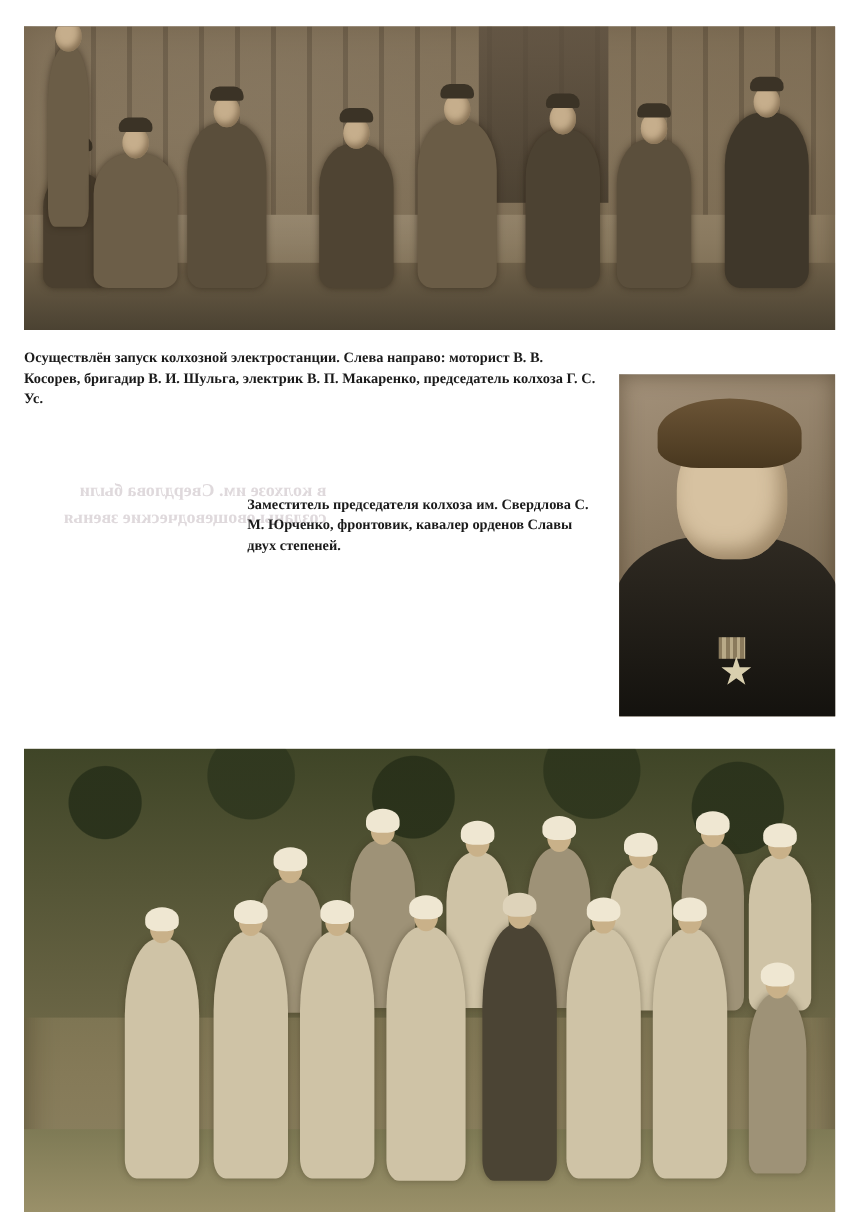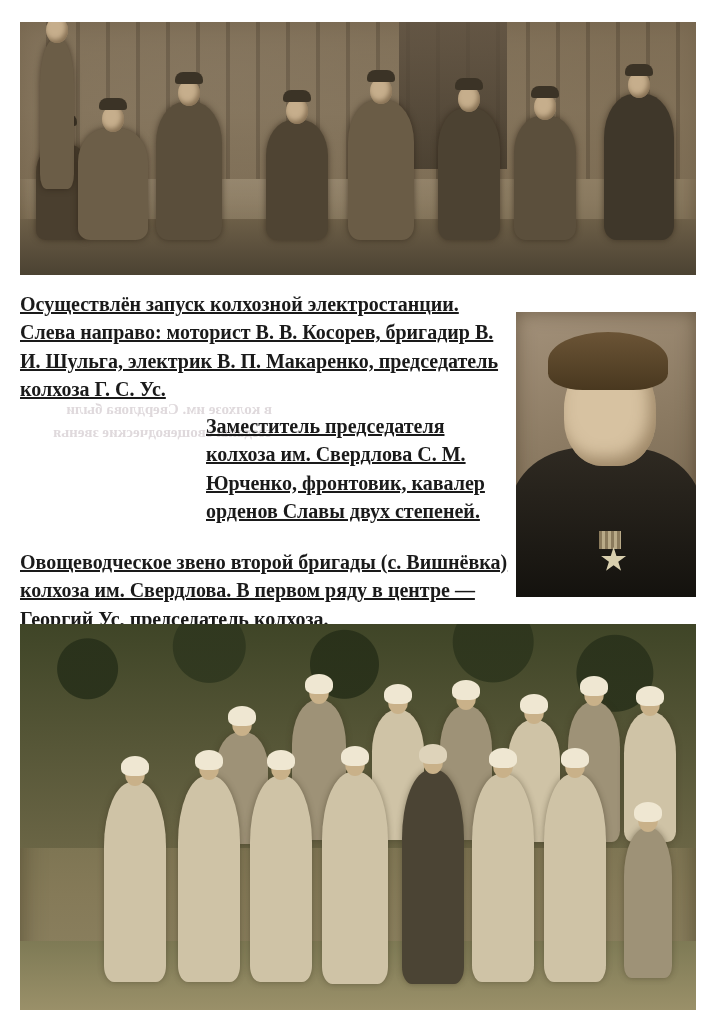--- a/index.html
+++ b/index.html
@@ -192,23 +192,22 @@
   .wfig.dark { background: #4b4434; }
   .wfig.dark::after { background: #ded3ba; }
   .wfig.mid { background: #9e9277; }
 
   
   .caption {
     position: absolute;
     color: #1a1a1a;
     font-family: "Liberation Serif", serif;
     font-weight: bold;
-    font-size: 20px;
+    font-size: 12px;
     line-height: 1.42;
-    text-decoration: underline;
   }
   #caption-top {
     left: 20px;
     top: 290px;
     width: 480px;
     text-align: left;
   }
   #caption-portrait {
     left: 206px;
     top: 412px;
@@ -265,21 +264,20 @@
   <div class="photo" id="photo-portrait">
     <div class="p-body"></div>
     <div class="p-head"></div>
     <div class="p-hat"></div>
     <div class="p-ribbon"></div>
     <div class="p-medal"></div>
   </div>
 
   <div class="caption" id="caption-portrait">Заместитель председателя колхоза им. Свердлова С. М. Юрченко, фронтовик, кавалер орденов Славы двух степеней.</div>
 
-  <div class="caption" id="caption-bottom">Овощеводческое звено второй бригады (с. Вишнёвка) колхоза им. Свердлова. В первом ряду в центре — Георгий Ус, председатель колхоза.</div>
 
   <div class="photo" id="photo-bottom">
     <div class="foliage"></div>
     <div class="grass"></div>
 
     <div class="wfig mid" style="left:196px;top:108px;width:52px;height:112px;"></div>
     <div class="wfig mid" style="left:272px;top:76px;width:54px;height:140px;"></div>
     <div class="wfig" style="left:352px;top:86px;width:52px;height:130px;"></div>
     <div class="wfig mid" style="left:420px;top:82px;width:52px;height:134px;"></div>
     <div class="wfig" style="left:488px;top:96px;width:52px;height:122px;"></div>

